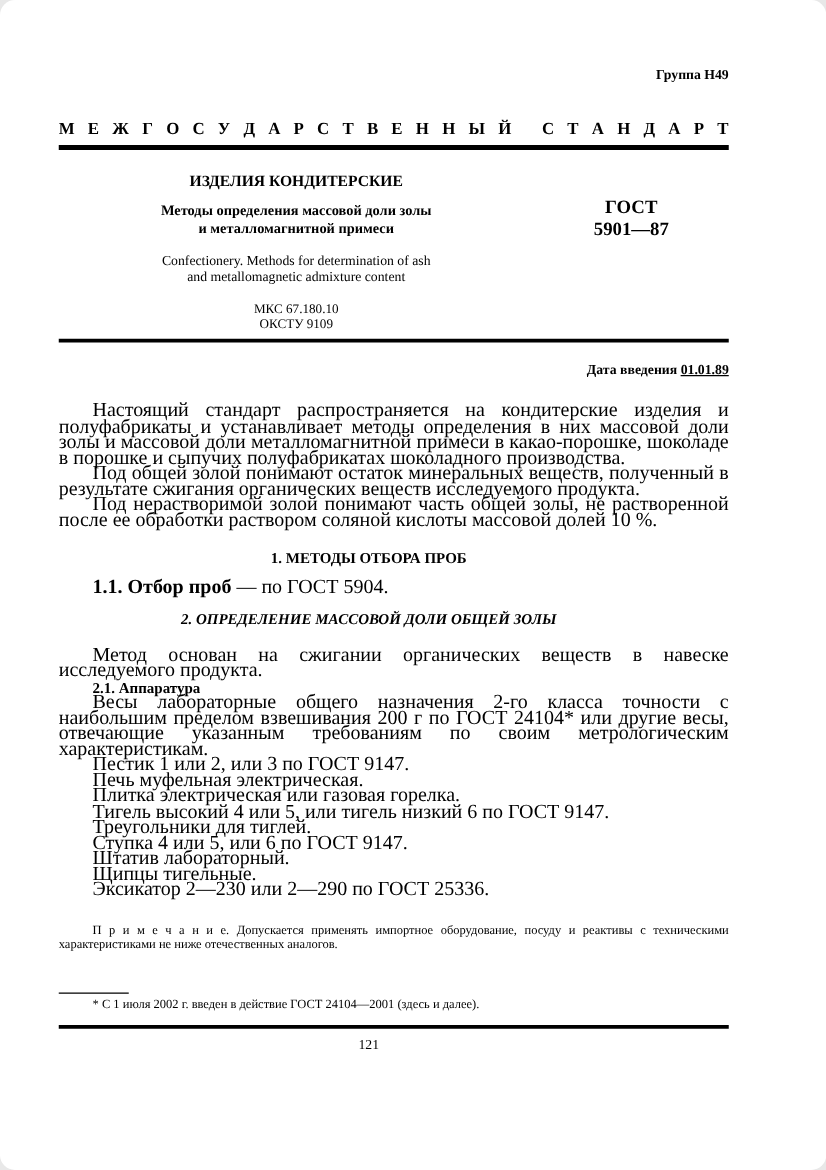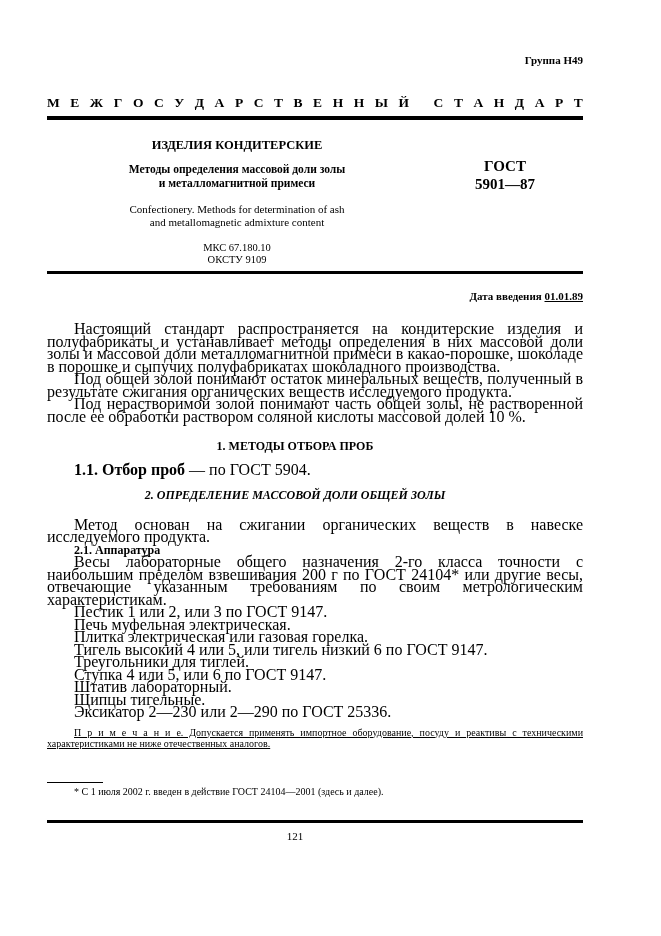--- a/index.html
+++ b/index.html
@@ -6,20 +6,21 @@
   .page {
     position: relative;
     width: 661px;
     height: 936px;
     margin: 0 auto;
     background: #ffffff;
     color: #000000;
     font-family: "Liberation Serif", "DejaVu Serif", serif;
     overflow: hidden;
     box-sizing: border-box;
+    border-radius: 12px;
   }
   .content { padding: 54px 78px 0 47px; }
 
   .group-line {
     text-align: right;
     font-size: 11px;
     font-weight: bold;
     line-height: 12px;
   }
   .standard-kind {
@@ -75,26 +76,25 @@
     line-height: 13px;
   }
   .s1-heading { margin-top: 17px; }
   .clause-line { margin-top: 11px; font-size: 16px; line-height: 12.5px; text-indent: 27px; }
   .clause-bold { font-weight: bold; }
   .s2-heading { margin-top: 12px; font-style: italic; }
   .method-par { margin-top: 17px; }
   .apparatus-heading { font-weight: bold; font-size: 12px; line-height: 12.5px; text-indent: 27px; margin: 0; }
   .list p { text-align: left; }
   .note {
-    margin-top: 8px;
+    margin-top: 20px;
     font-size: 10px;
     line-height: 11.5px;
     text-align: justify;
     text-indent: 27px;
-    text-decoration: underline;
   }
   .footnote-block { margin-top: 32px; }
   .footnote-rule { width: 56px; height: 1px; background: #000; }
   .footnote-text {
     margin: 3px 0 0 0;
     font-size: 10px;
     line-height: 11.5px;
     text-indent: 27px;
     text-align: left;
   }

